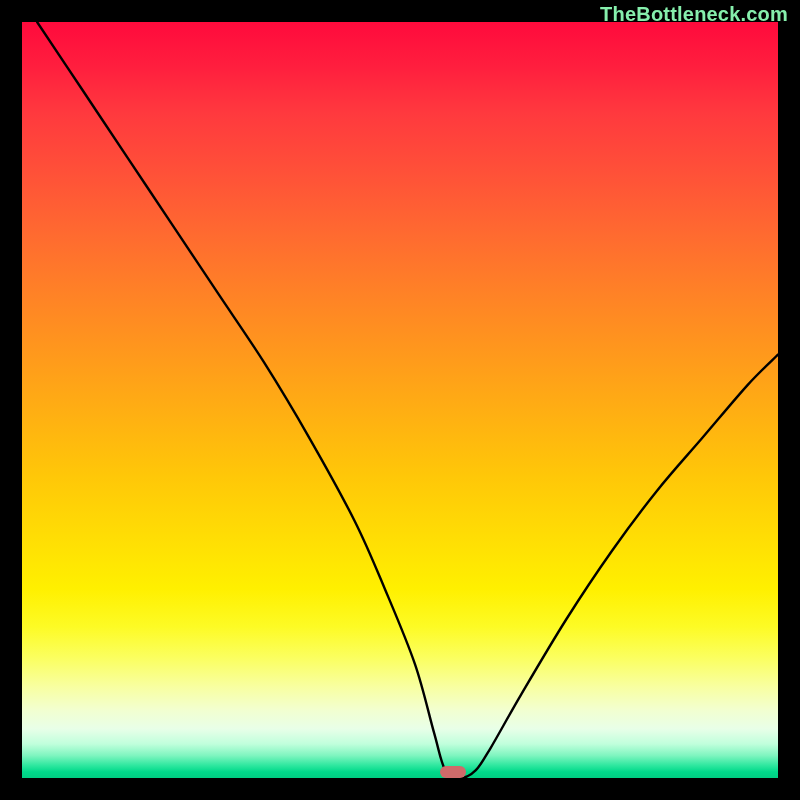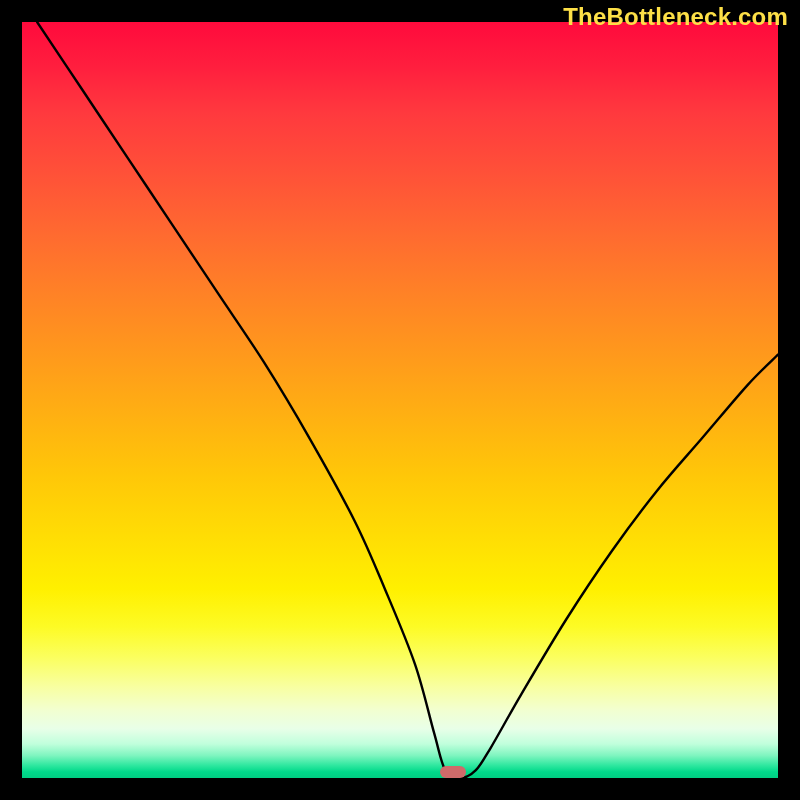--- a/index.html
+++ b/index.html
@@ -65,22 +65,22 @@
   }
   .marker {
     position: absolute;
     background: #cf6a6a;
     border-radius: 8px;
   }
   .watermark {
     position: absolute;
     top: 3px;
     right: 12px;
-    color: #fde047;
-    font-size: 24px;
+    color: #86efac;
+    font-size: 20px;
     font-weight: 600;
     letter-spacing: 0.2px;
   }
 </style>
 </head>
 <body>
 
 <div class="frame">
 
   <div class="plot-area">

